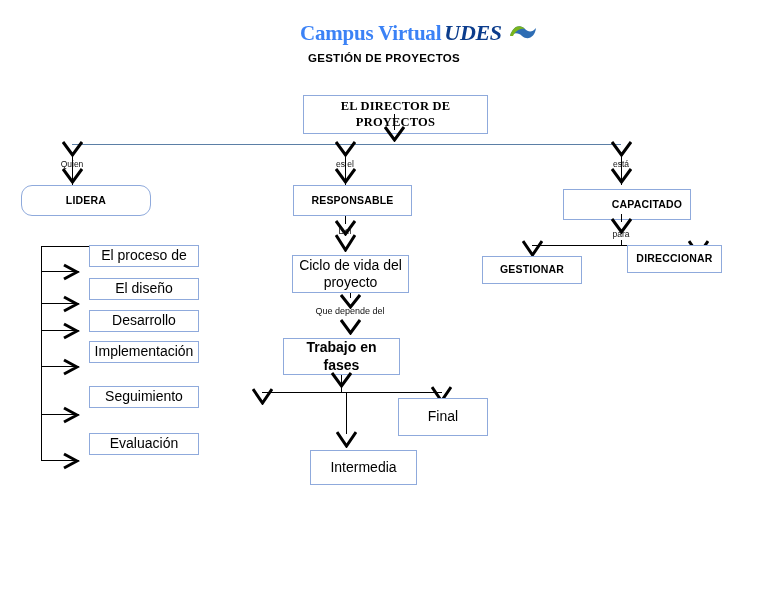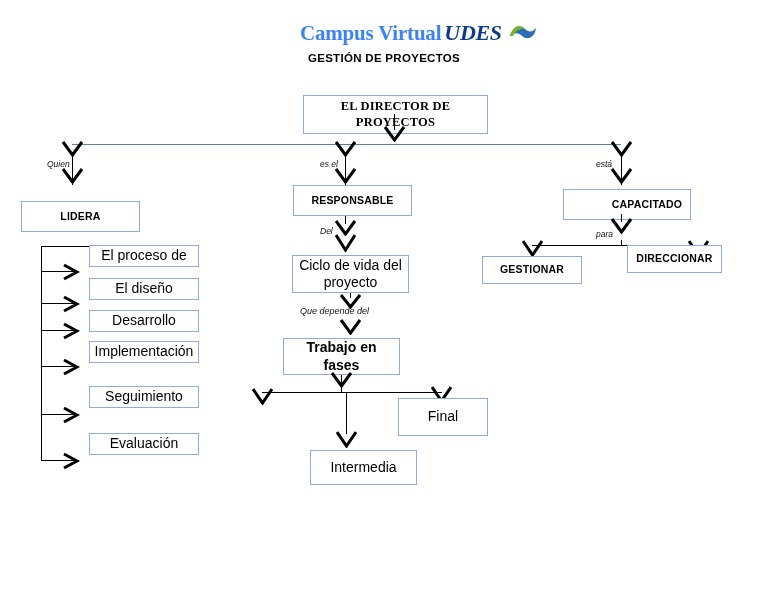--- a/index.html
+++ b/index.html
@@ -65,21 +65,21 @@
   
   .bracket{position:absolute;border-left:1.3px solid #000;}
   .barm{position:absolute;background:#000;height:1.2px;}
 
   
   .rel{
     position:absolute;
     font-size:8.5px;
     color:#111;
     white-space:nowrap;
-    font-style:italic;
+    text-align:center;
   }
   .rel.mid{font-size:9px;}
 </style>
 </head>
 <body>
 
 <div id="stage">
 
   <div class="logo-wrap">
     <span class="logo-campus">Campus Virtual</span>
@@ -111,21 +111,21 @@
         <path d="M1 1 L10.5 14 L20 1" stroke="#000" stroke-width="3" fill="none"></path>
       </svg>
   </div>
   <div class="vline" style="left:72px;top:155px;height:30px;"></div>
   <div class="rel" style="left:47px;top:159px;width:50px;">Quien</div>
   <div class="chev" style="left:62px;top:168px;">
     <svg width="21" height="16" viewBox="0 0 21 16">
         <path d="M1 1 L10.5 14 L20 1" stroke="#000" stroke-width="3" fill="none"></path>
       </svg>
   </div>
-  <div class="box caps" style="left:21px;top:201px;width:119px;height:31px;">LIDERA</div>
+  <div class="box caps" style="left:21px;top:185px;width:130px;height:31px;border-radius:11px;">LIDERA</div>
 
   <div class="chev" style="left:335px;top:141px;">
     <svg width="21" height="16" viewBox="0 0 21 16">
         <path d="M1 1 L10.5 14 L20 1" stroke="#000" stroke-width="3" fill="none"></path>
       </svg>
   </div>
   <div class="vline" style="left:345px;top:155px;height:30px;"></div>
   <div class="rel" style="left:320px;top:159px;width:50px;">es el</div>
   <div class="chev" style="left:335px;top:168px;">
     <svg width="21" height="16" viewBox="0 0 21 16">

